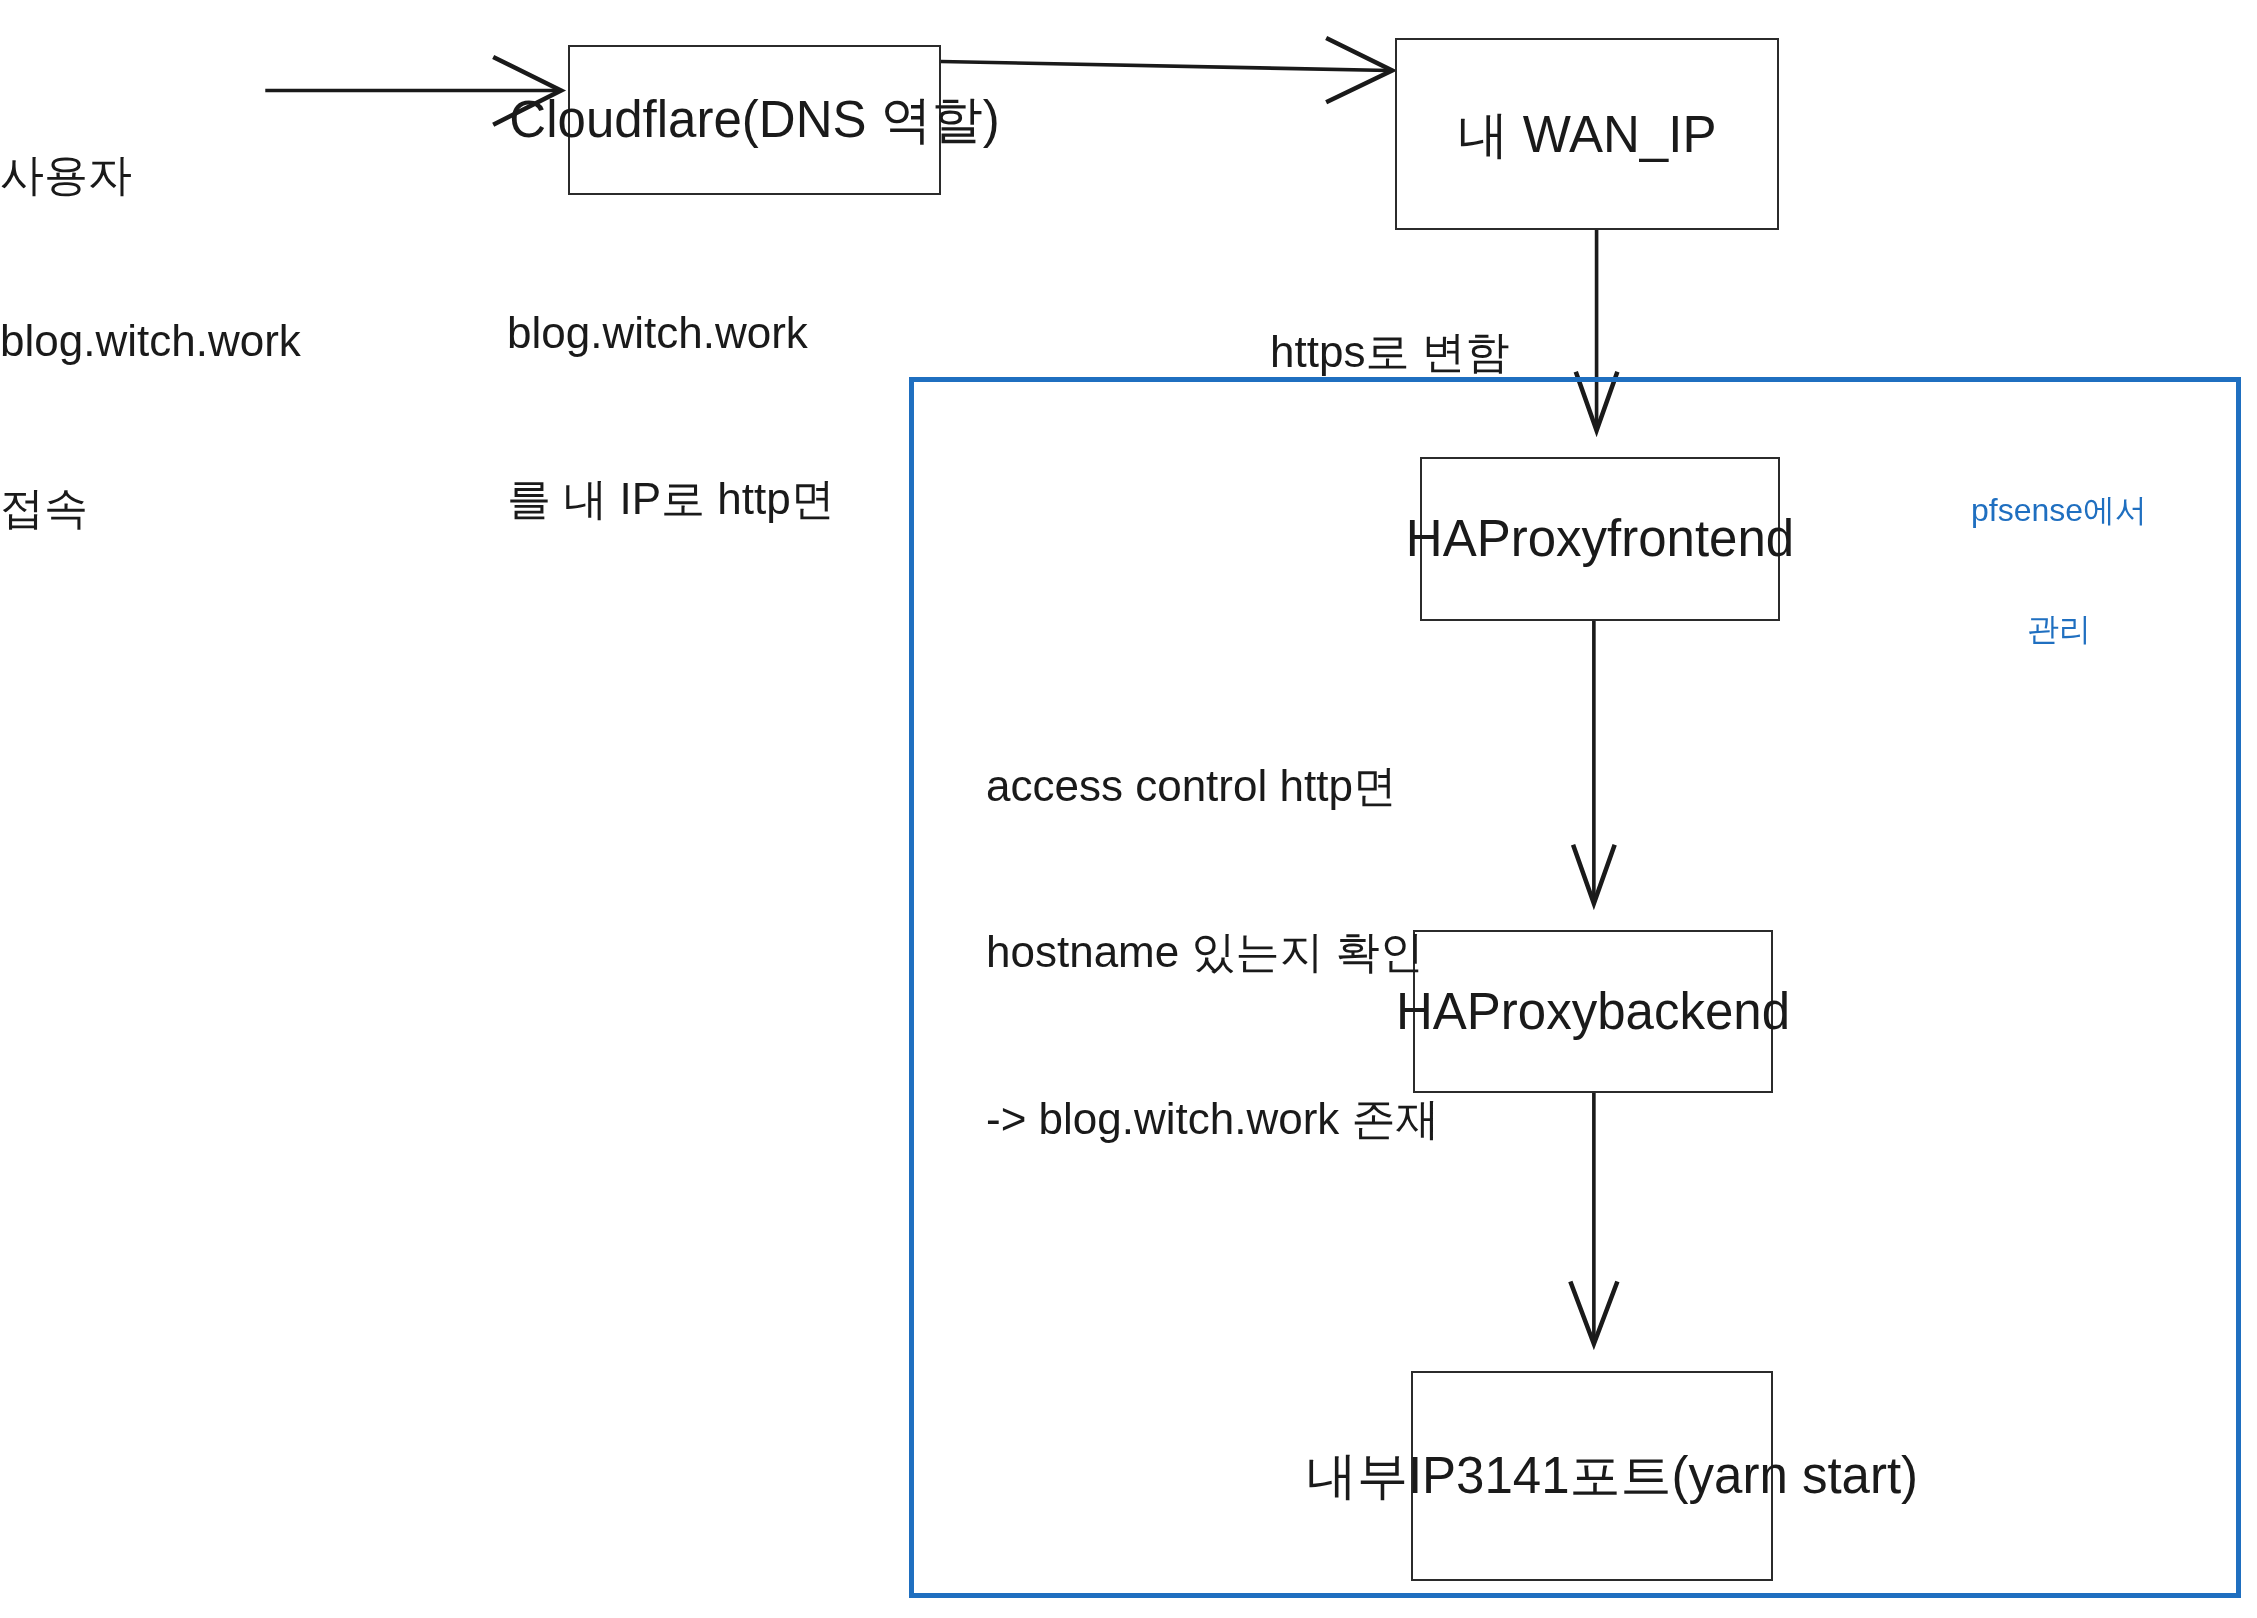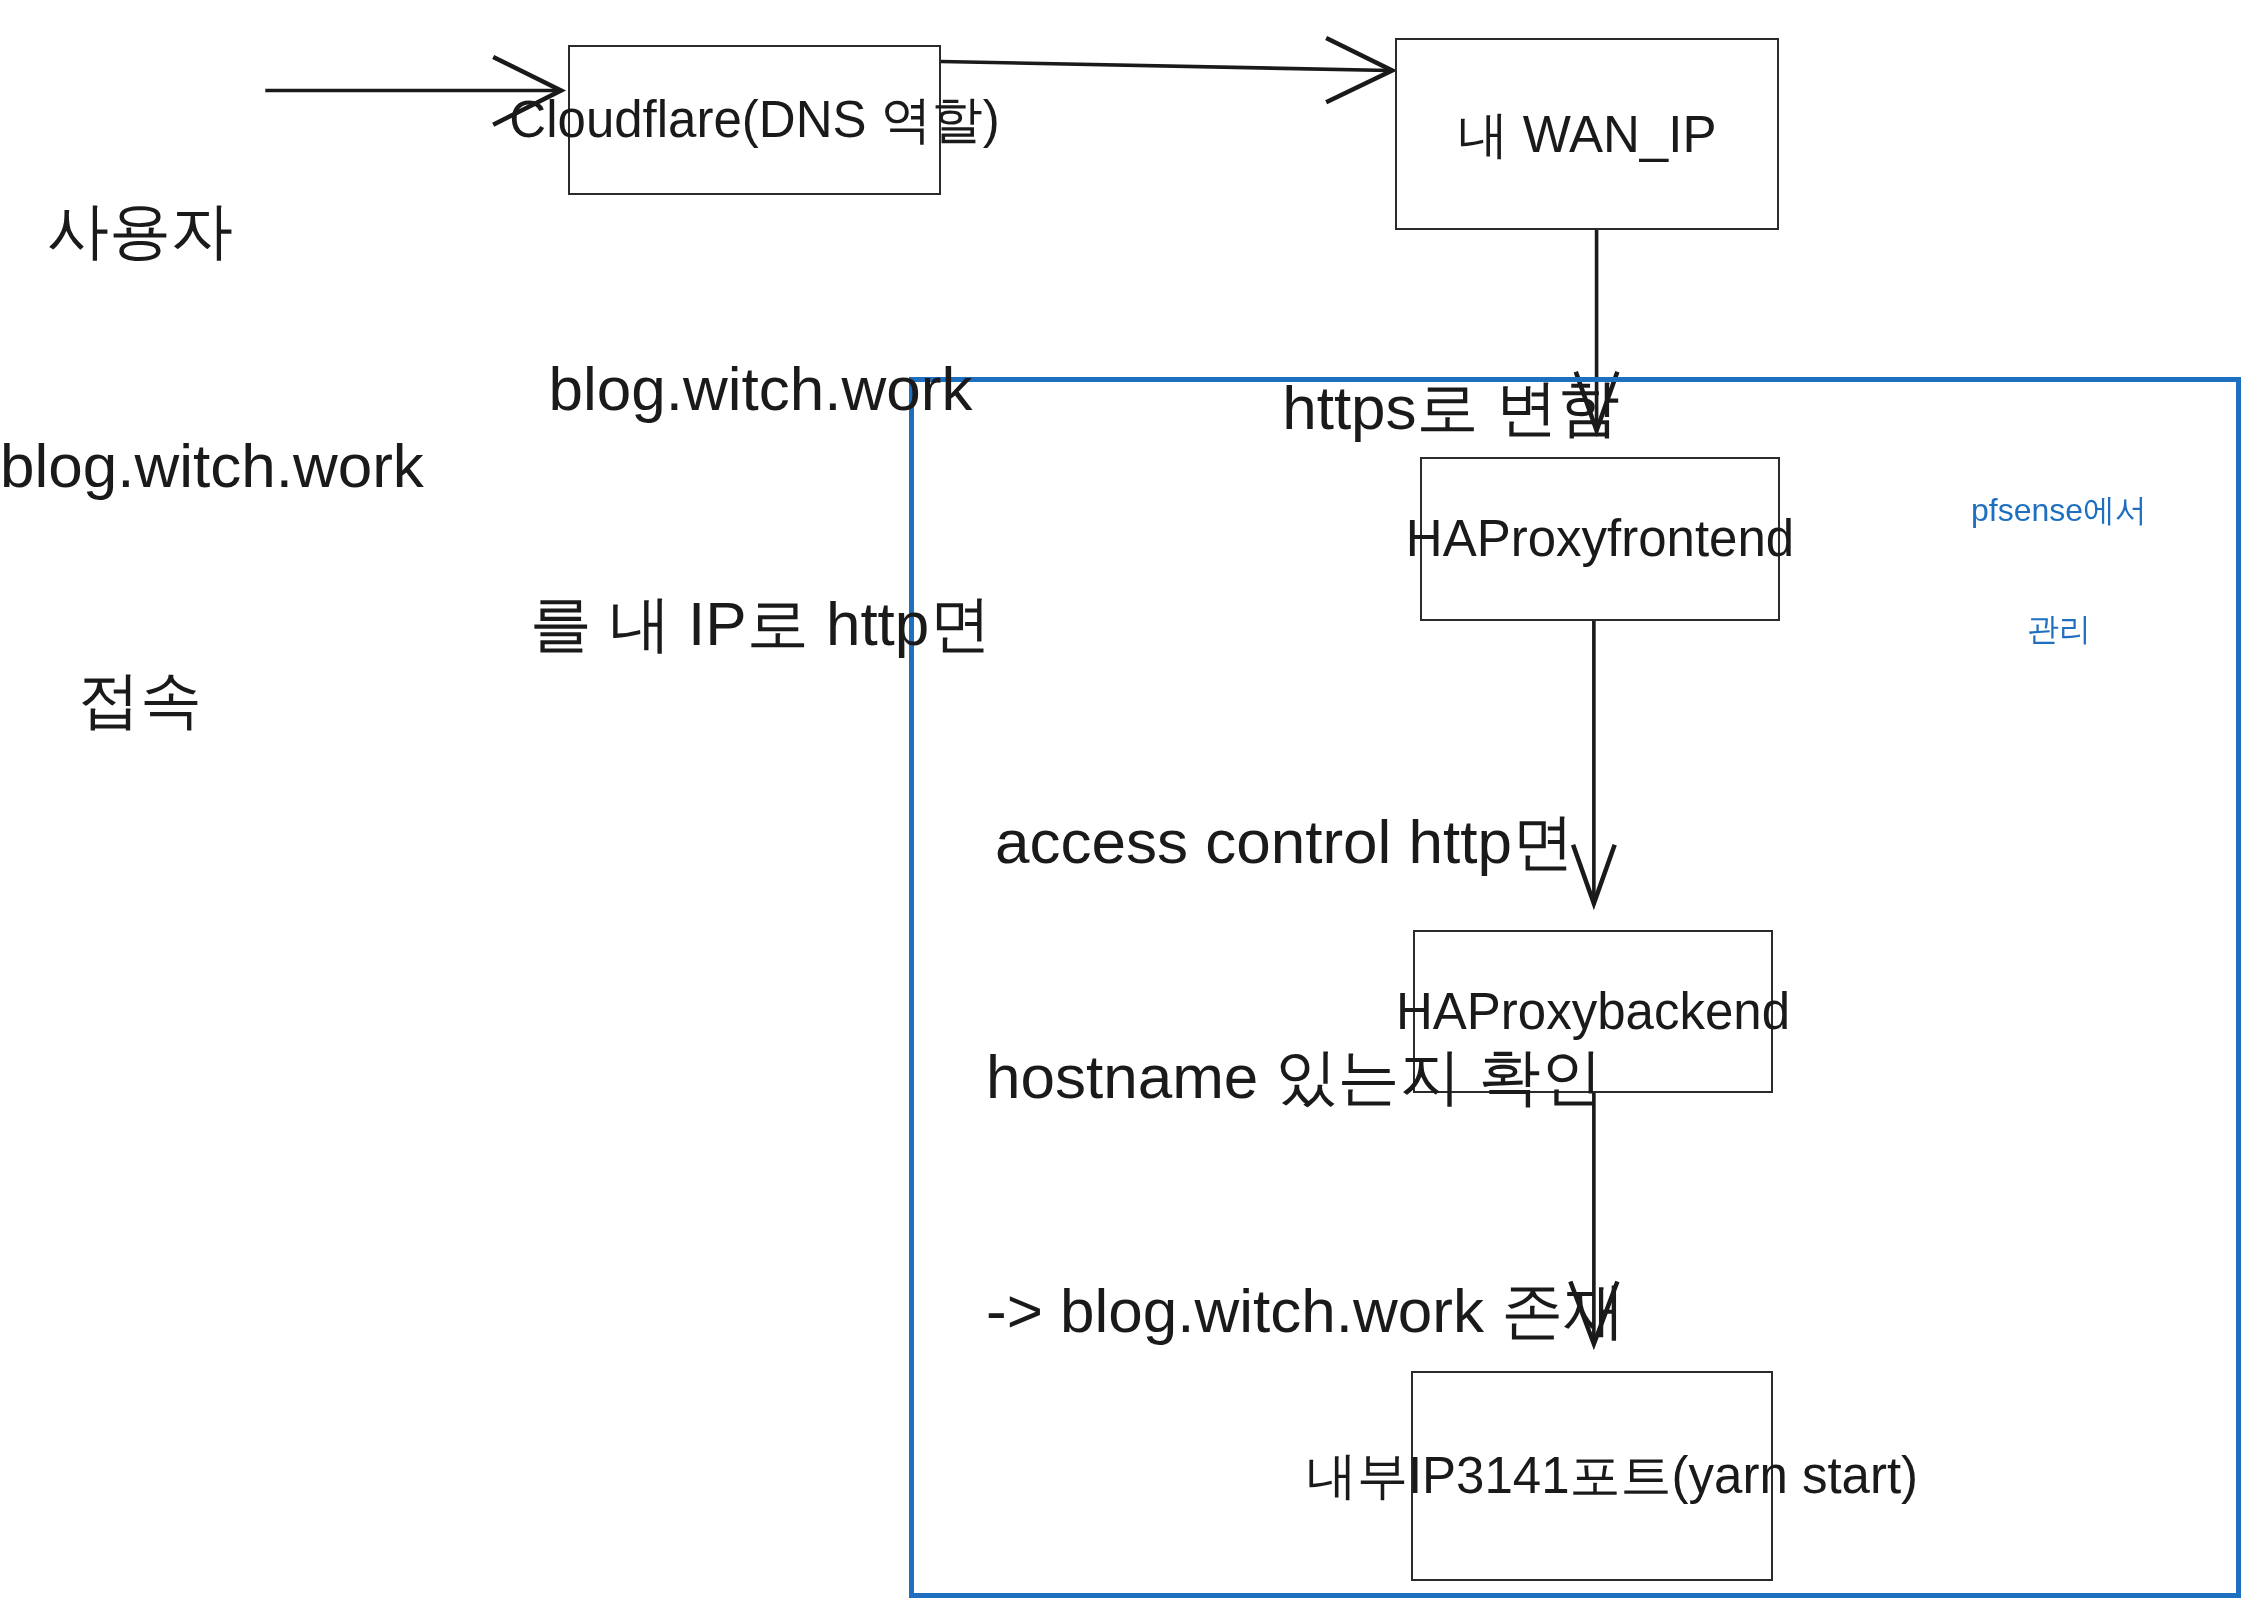--- a/index.html
+++ b/index.html
@@ -41,23 +41,23 @@
     font-size: 51px;
     white-space: pre;
     margin-top: 23px;
   }
   .node .line {
     display: block;
   }
   
   .label {
     position: absolute;
-    text-align: center;
+    text-align: left;
     line-height: 1.26;
-    font-size: 62px;
+    font-size: 44px;
     white-space: pre;
     color: #1a1a1a;
   }
   .label .line { display: block; }
 
   
   #pfsense-region {
     position: absolute;
     box-sizing: border-box;
     border: 5.4px solid #1f6fc0;

